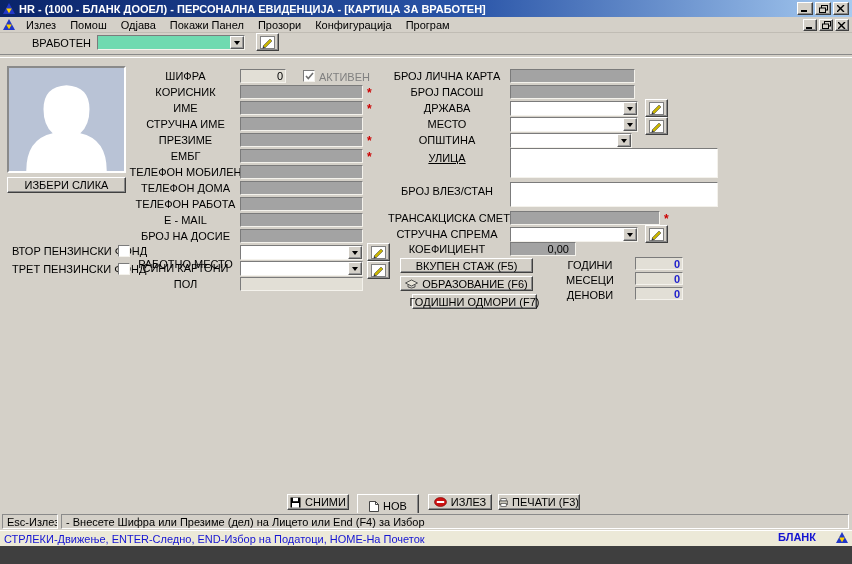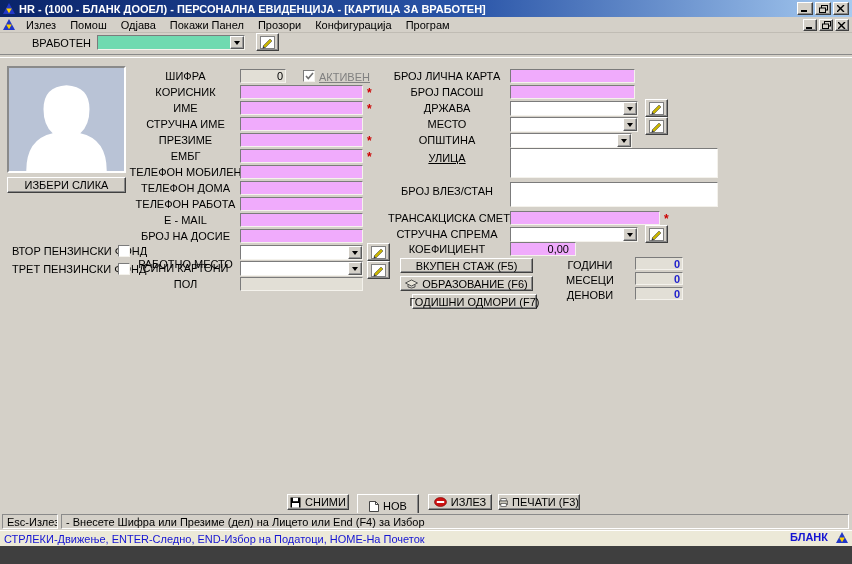--- a/index.html
+++ b/index.html
@@ -23,21 +23,21 @@
   #menubar .winbtns { top:19px; }
   #menubar .wbtn { width:14px; height:12px; }
 
   #toolbar { position:absolute; left:0; top:33px; width:852px; height:22px; background:#d4d0c8; }
   #toolbar::after { content:""; position:absolute; left:0; top:21px; width:852px; height:2px;
     border-top:1px solid #8a8a8a; border-bottom:1px solid #fff; }
 
   .lbl { position:absolute; color:#000; text-align:center; line-height:13px; white-space:nowrap; }
   .lbl-left { text-align:left; }
 
-  .field { position:absolute; height:14px; background:#f0abfc; border:1px solid; border-color:#7b7b7b #f4f2ec #f4f2ec #7b7b7b;
+  .field { position:absolute; height:14px; background:#a3a3a3; border:1px solid; border-color:#7b7b7b #f4f2ec #f4f2ec #7b7b7b;
     font-family:"Liberation Sans",sans-serif; font-size:11px; padding:0 2px; color:#000; }
   .field.dis { background:#e2dfd6; }
   .field.num { text-align:right; }
   .field.bluev { color:#2222cc; font-weight:bold; text-align:right; }
 
   .tarea { position:absolute; background:#fff; border:1px solid; border-color:#7b7b7b #f4f2ec #f4f2ec #7b7b7b;
     font-family:"Liberation Sans",sans-serif; font-size:11px; padding:1px 2px; resize:none; }
 
   .combo { position:absolute; height:15px; background:#fff; border:1px solid; border-color:#7b7b7b #f4f2ec #f4f2ec #7b7b7b;
     display:flex; justify-content:flex-end; }
@@ -61,21 +61,21 @@
     border:2px solid; border-color:#8a8a8a #fff #fff #8a8a8a; }
   #photo svg { display:block; width:100%; height:100%; }
 
   
   #status1 { position:absolute; left:0; top:513px; width:852px; height:17px; background:#d4d0c8; }
   .spanel { position:absolute; top:1px; height:15px; border:1px solid; border-color:#8a8a8a #fff #fff #8a8a8a;
     display:flex; align-items:center; padding:0 4px; color:#000; white-space:nowrap; overflow:hidden; }
   #status2 { position:absolute; left:0; top:530px; width:852px; height:16px; background:#ece9d8;
     border-top:1px solid #fff; display:flex; align-items:center; }
   #status2 .keys { color:#1414d2; margin-left:4px; white-space:nowrap; }
-  #brand { position:absolute; right:4px; top:531px; display:flex; align-items:center; gap:8px;
+  #brand { position:absolute; right:4px; top:531px; display:flex; align-items:center; gap:20px;
     color:#1414d2; font-weight:bold; }
   #darkstrip { position:absolute; left:0; top:546px; width:852px; height:18px; background:#3f3f3f; }
 </style>
 </head>
 <body>
 
 <div id="win">
 
   <div id="titlebar">
     <svg width="12" height="11" viewBox="0 0 12 11">
@@ -166,21 +166,21 @@
   <span class="lbl lbl-left" style="left:12px; top:263px;">ТРЕТ ПЕНЗИНСКИ ФОНД</span>
   <span class="cb" style="left:118px; top:263px;"></span>
 
   <span class="lbl" style="left:123px; top:70px; width:125px;">ШИФРА</span>
   <input class="field dis num" style="left: 240px; top: 69px; width: 46px;" value="0">
   <span class="cb" style="left:303px; top:70px;">
       <svg width="9" height="8" viewBox="0 0 9 8">
         <path d="M1 4 L3.3 6.5 L8 1" fill="none" stroke="#6f6f6f" stroke-width="1.6"></path>
       </svg>
     </span>
-  <span class="lbl lbl-left" style="left:319px; top:71px; color:#808080;text-decoration:underline;">АКТИВЕН</span>
+  <span class="lbl lbl-left" style="left:319px; top:71px; color:#808080;">АКТИВЕН</span>
 
   <span class="lbl" style="left:123px; top:86px; width:125px;">КОРИСНИК</span>
   <input class="field" style="left: 240px; top: 85px; width: 123px;">
   <span class="req" style="left:367px; top:88px;">*</span>
 
   <span class="lbl" style="left:123px; top:102px; width:125px;">ИМЕ</span>
   <input class="field" style="left: 240px; top: 101px; width: 123px;">
   <span class="req" style="left:367px; top:104px;">*</span>
 
   <span class="lbl" style="left:123px; top:118px; width:125px;">СТРУЧНА ИМЕ</span>

